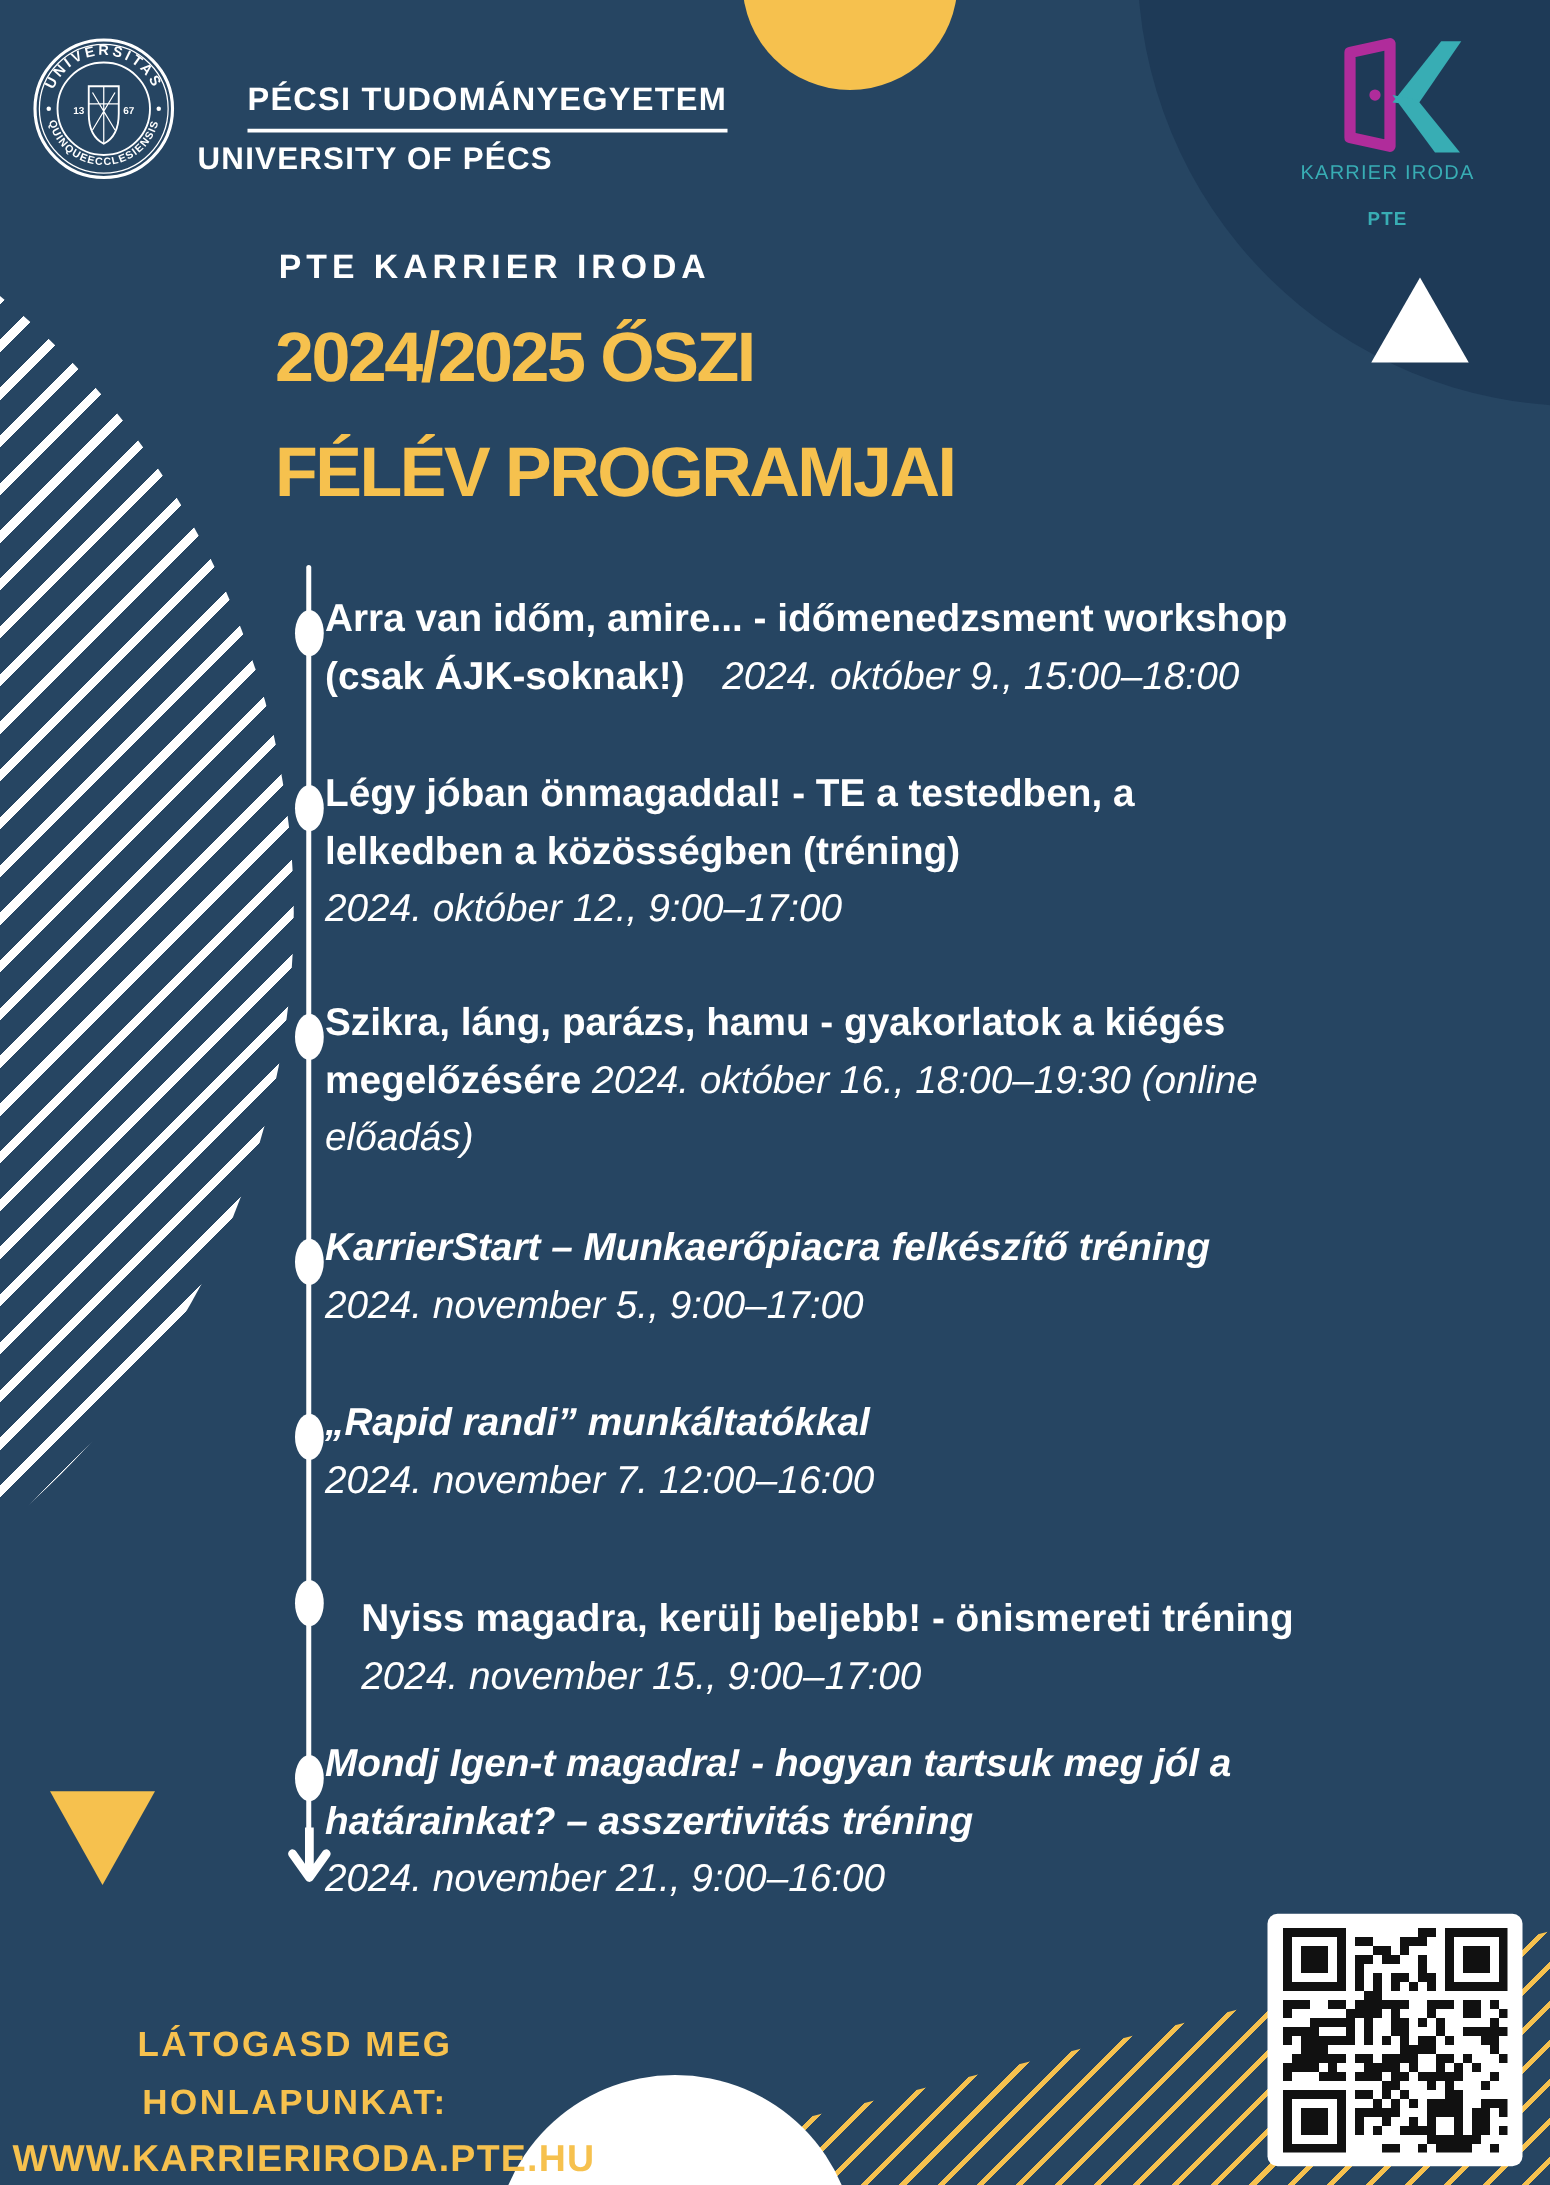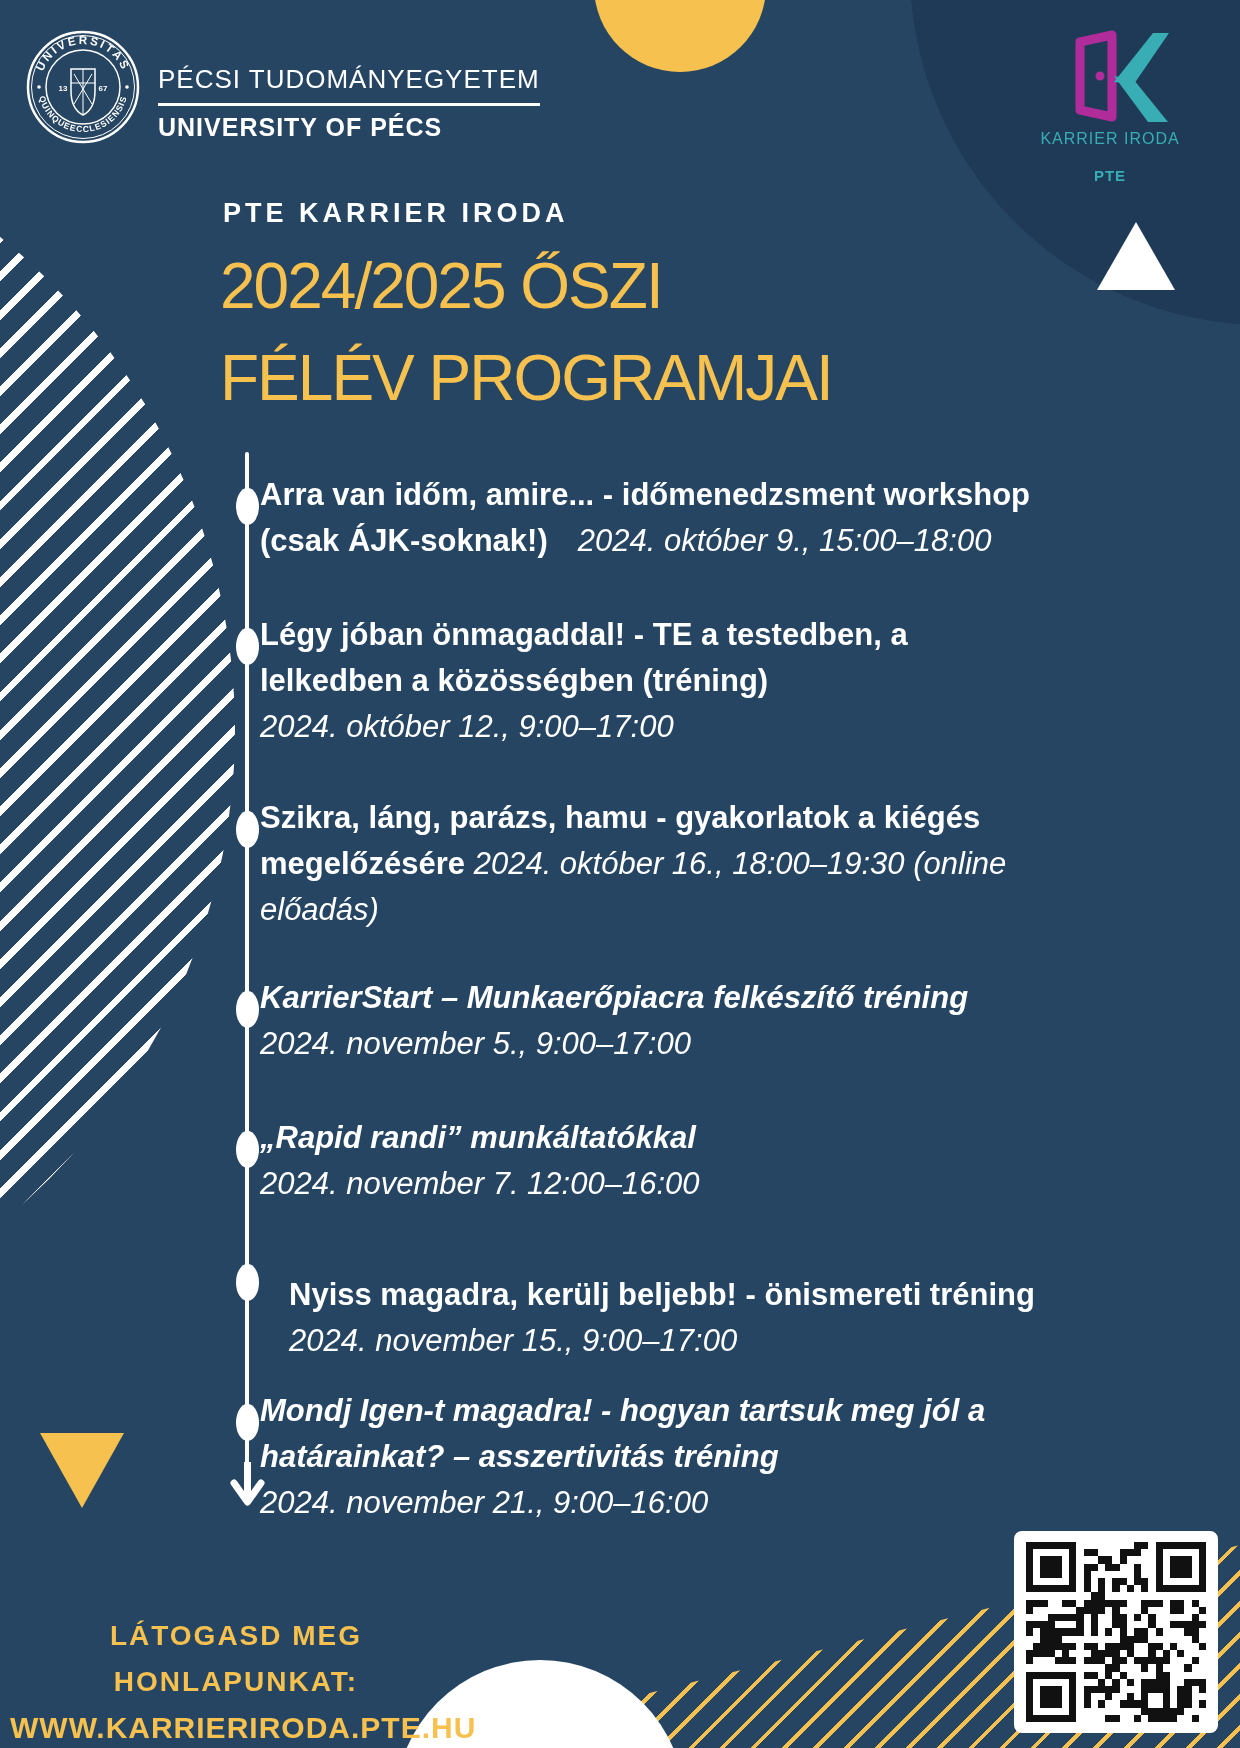--- a/index.html
+++ b/index.html
@@ -22,29 +22,29 @@
     border-left:42px solid transparent;border-right:42px solid transparent;border-top:75px solid #f6c14e;}
   .stripes-bottom{
     position:absolute;left:430px;top:1545px;width:810px;height:203px;
     background:repeating-linear-gradient(135deg,transparent 0 18px,#f6c14e 18px 22px);
     clip-path:polygon(100% 0,100% 100%,0 100%);
   }
   .white-circle-bottom{position:absolute;left:395px;top:1660px;width:290px;height:290px;border-radius:50%;background:#ffffff;}
   
   .seal{position:absolute;left:26px;top:30px;}
   .uni-names{position:absolute;left:158px;top:64px;}
-  .uni-hu{font-size:26px;font-weight:400;letter-spacing:1px;padding-bottom:8px;border-bottom:3px solid #ffffff;white-space:nowrap;}
+  .uni-hu{font-size:26px;font-weight:700;letter-spacing:1px;padding-bottom:8px;border-bottom:3px solid #ffffff;white-space:nowrap;margin-left:40px;}
   .uni-en{font-size:25px;font-weight:700;letter-spacing:1px;margin-top:7px;white-space:nowrap;}
   .ki-logo{position:absolute;left:1030px;top:26px;width:160px;text-align:center;}
   .ki-mark{display:block;margin:0 auto;}
   .ki-line1{font-size:16px;font-weight:400;letter-spacing:1px;color:#38adb4;margin-top:4px;white-space:nowrap;}
   .ki-line2{font-size:15px;font-weight:700;letter-spacing:1px;color:#38adb4;margin-top:19px;}
   
   .kicker{position:absolute;left:223px;top:198px;font-size:27px;font-weight:700;letter-spacing:4px;color:#ffffff;white-space:nowrap;}
-  .title{position:absolute;left:220px;top:240px;font-size:64px;line-height:92px;font-weight:400;letter-spacing:-2px;color:#f6c14e;white-space:nowrap;}
+  .title{position:absolute;left:220px;top:240px;font-size:56px;line-height:92px;font-weight:700;letter-spacing:-2px;color:#f6c14e;white-space:nowrap;}
   
   .tl-line{position:absolute;left:245px;top:452px;width:4px;height:1020px;background:#ffffff;border-radius:2px;}
   .tl-arrow{position:absolute;left:229px;top:1462px;}
   .tl-dot{position:absolute;left:236px;width:23px;height:37px;border-radius:50%;background:#ffffff;}
   .event{position:absolute;left:260px;font-size:31px;line-height:46px;white-space:nowrap;}
   .seg-b{font-weight:700;font-style:normal;}
   .seg-bi{font-weight:700;font-style:italic;}
   .seg-i{font-weight:400;font-style:italic;}
   .seg-gap{display:inline-block;width:30px;}
   

